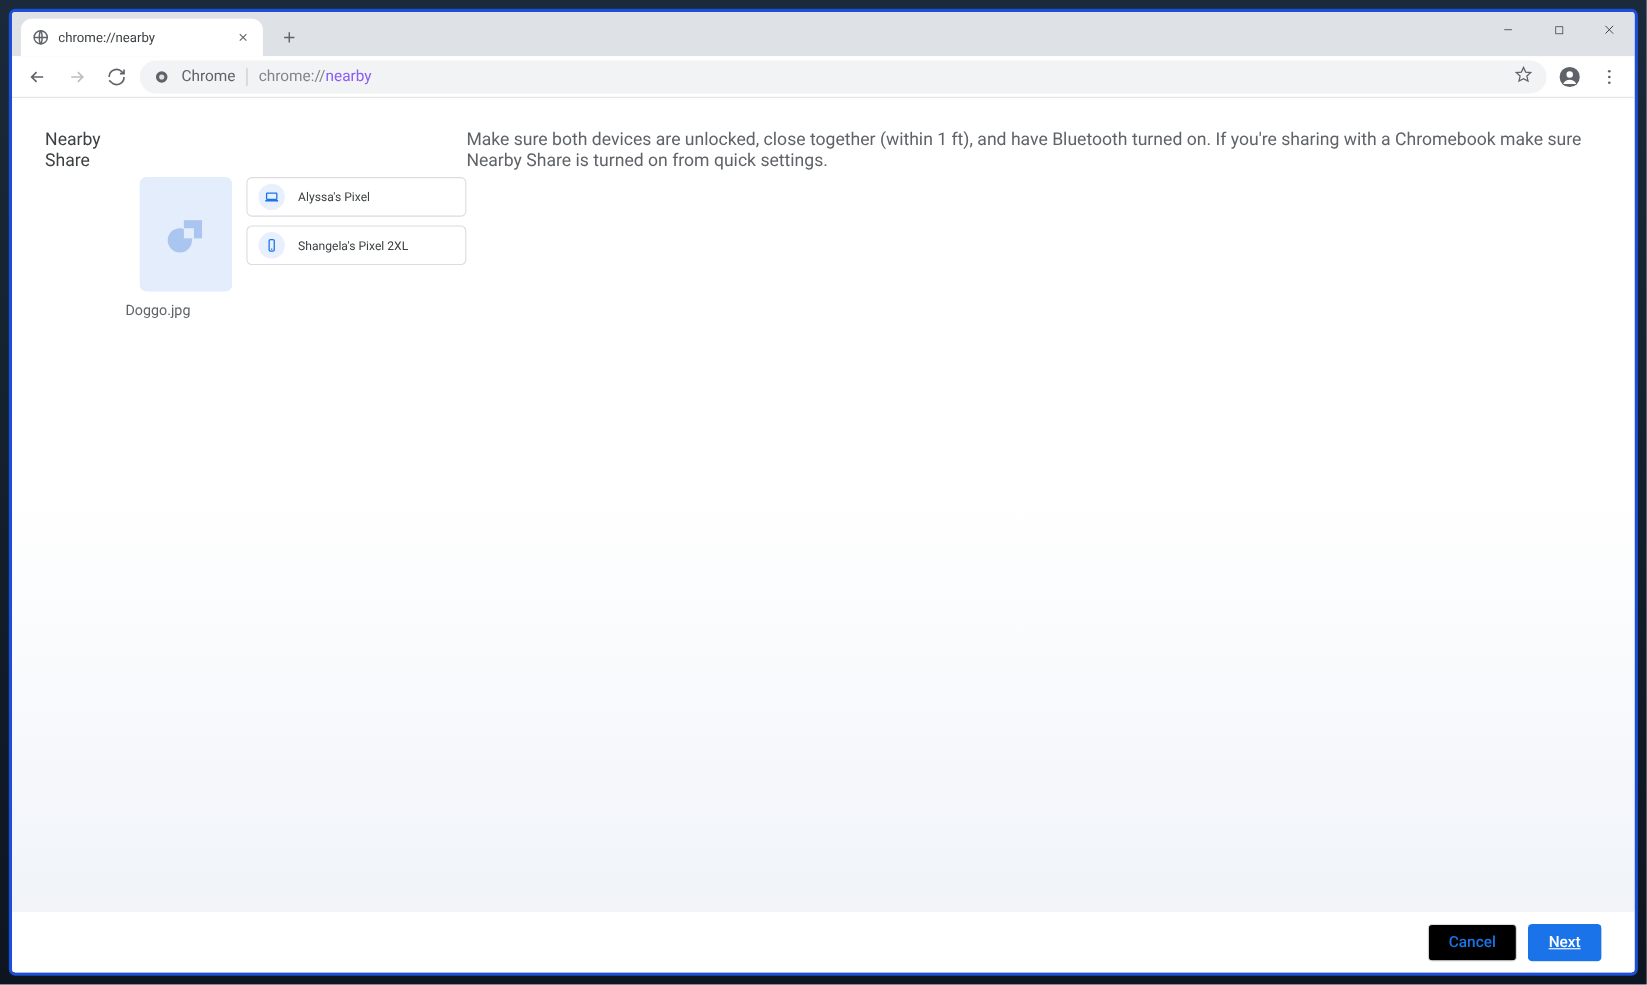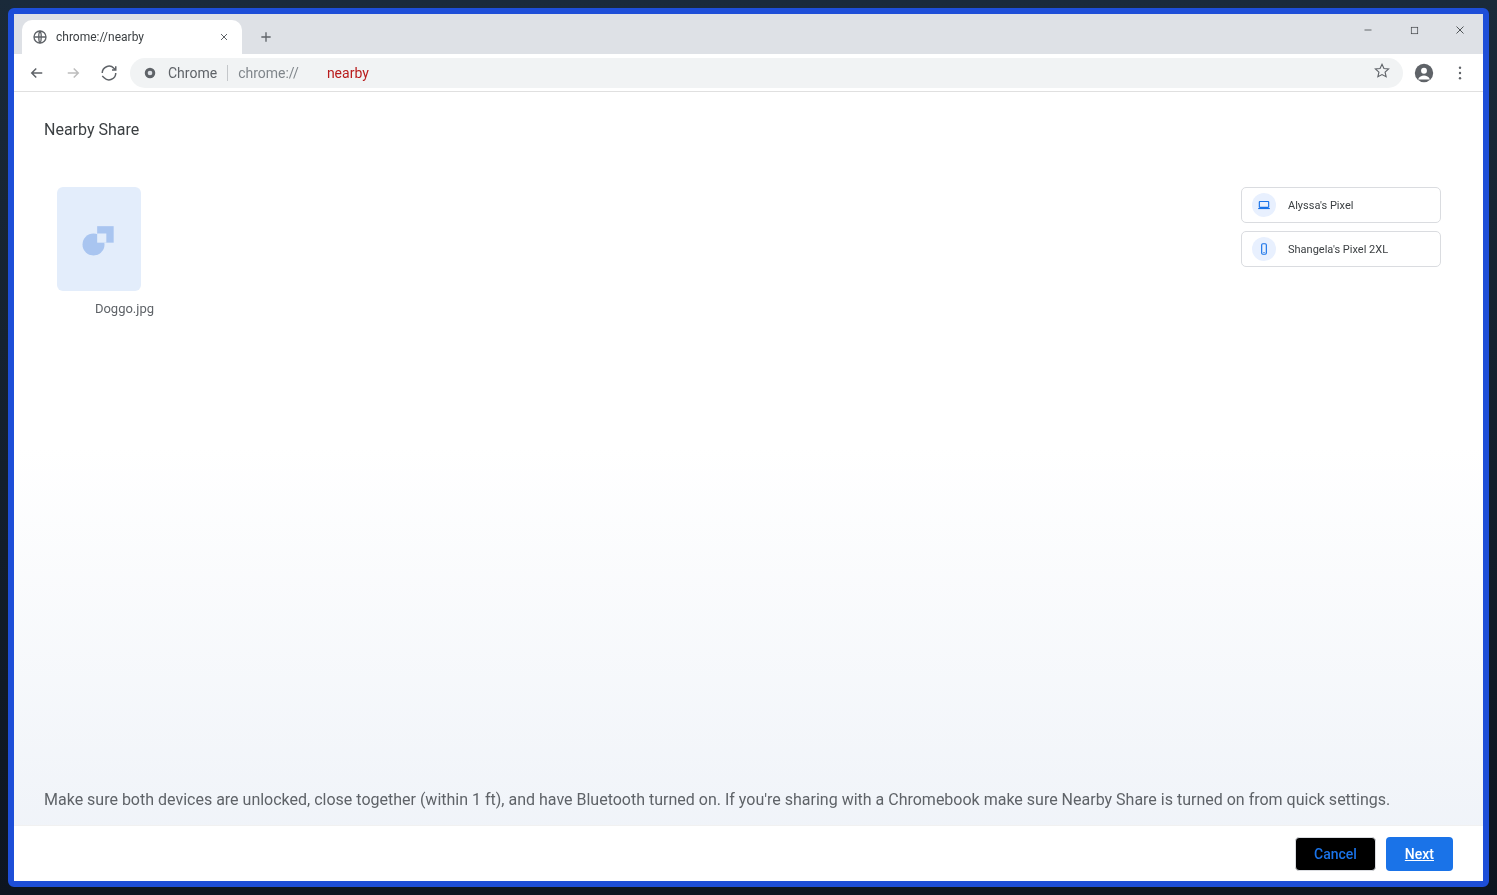--- a/index.html
+++ b/index.html
@@ -6,21 +6,21 @@
   html, body { width: 100%; height: 100%; font-family: "Segoe UI", Roboto, Arial, sans-serif; }
   body {
     background: linear-gradient(to bottom, #1a2a3a 0%, #0d1520 100%);
     padding: 8px;
     overflow: hidden;
   }
   .window {
     width: 100%;
     height: 100%;
     background: #fff;
-    border: 6px solid #1d4ed8;
+    border: 3px solid #1d4ed8;
     border-radius: 6px;
     display: flex;
     flex-direction: column;
     overflow: hidden;
   }
   
   .tabstrip {
     height: 40px;
     background: #dee1e6;
     display: flex;
@@ -80,36 +80,36 @@
     align-items: center;
     padding: 0 12px;
     gap: 10px;
     color: #5f6368;
     font-size: 14px;
   }
   .omnibox .secure { width:16px;height:16px; display:flex;align-items:center;justify-content:center;}
   .omnibox .label-chrome { color:#5f6368; }
   .omnibox .sep { width:1px; height:16px; background:#c4c7ca; }
   .omnibox .url-dim { color:#80868b; }
-  .omnibox .url-bold { color:#b91c1c;margin-left:28px; }
+  .omnibox .url-bold { color:#8b5cf6; }
   .omnibox .spacer { flex:1; }
   .omnibox .star { color:#5f6368; cursor:pointer;}
   
   .content {
     flex: 1;
     display: flex;
     flex-direction: column;
     background: linear-gradient(to bottom, #ffffff 0%, #ffffff 45%, #eef2f8 100%);
     overflow: hidden;
   }
   .page {
     flex: 1;
-    padding: 28px 42px 0 30px;
-    display: flex;
-    flex-direction: column;
+    padding: 28px 30px 0 30px;
+    display: flex;
+    flex-direction: row;
     overflow: hidden;
   }
   .page-title {
     font-size: 16px;
     color: #3c4043;
     font-weight: 400;
     margin-bottom: 4px;
   }
   .page-sub {
     font-size: 13px;
@@ -125,21 +125,21 @@
     width: 84px; height: 104px;
     background: #e3edfb;
     border-radius: 6px;
     display:flex;align-items:center;justify-content:center;
     margin: 0 auto 10px auto;
   }
   .file-thumb svg { width: 44px; height: 44px; }
   .file-name {
     font-size: 13px;
     color: #5f6368;
-    text-align: right;
+    text-align: left;
   }
   .devices-col {
     margin-left: auto;
     width: 200px;
     display: flex;
     flex-direction: column;
     gap: 8px;
   }
   .device {
     height: 36px;

